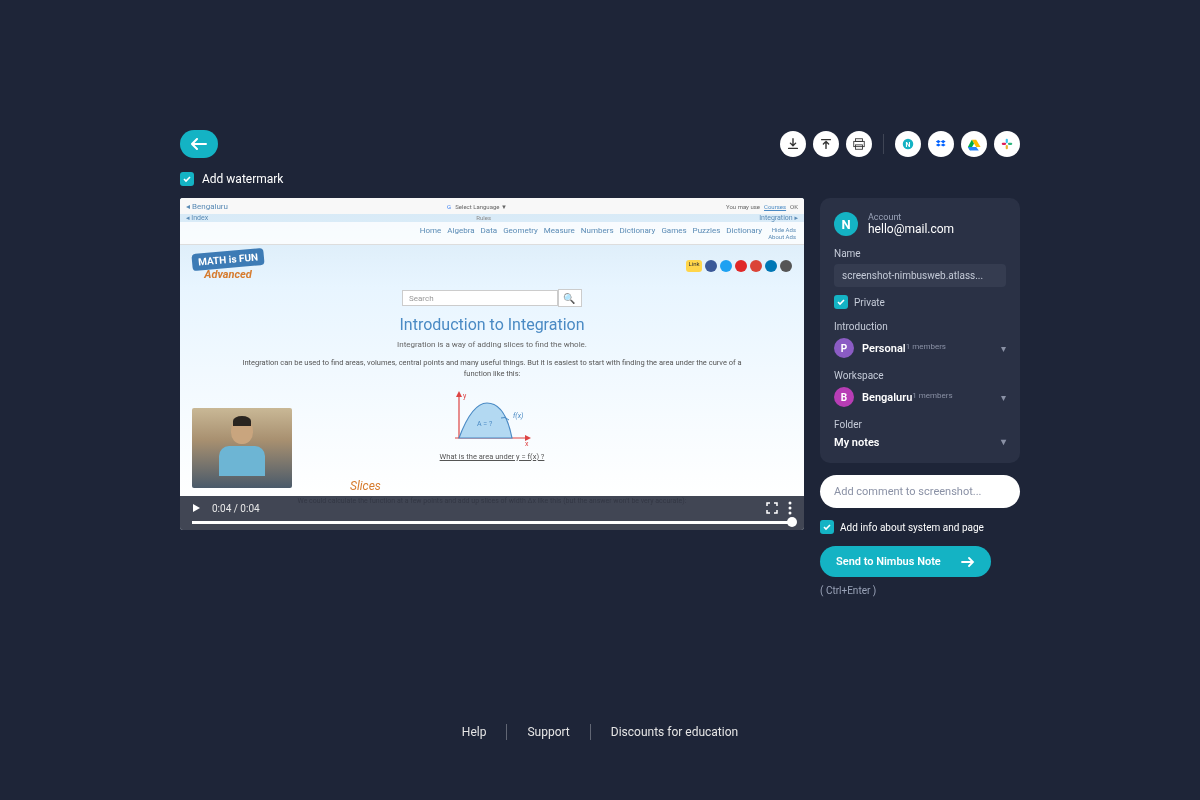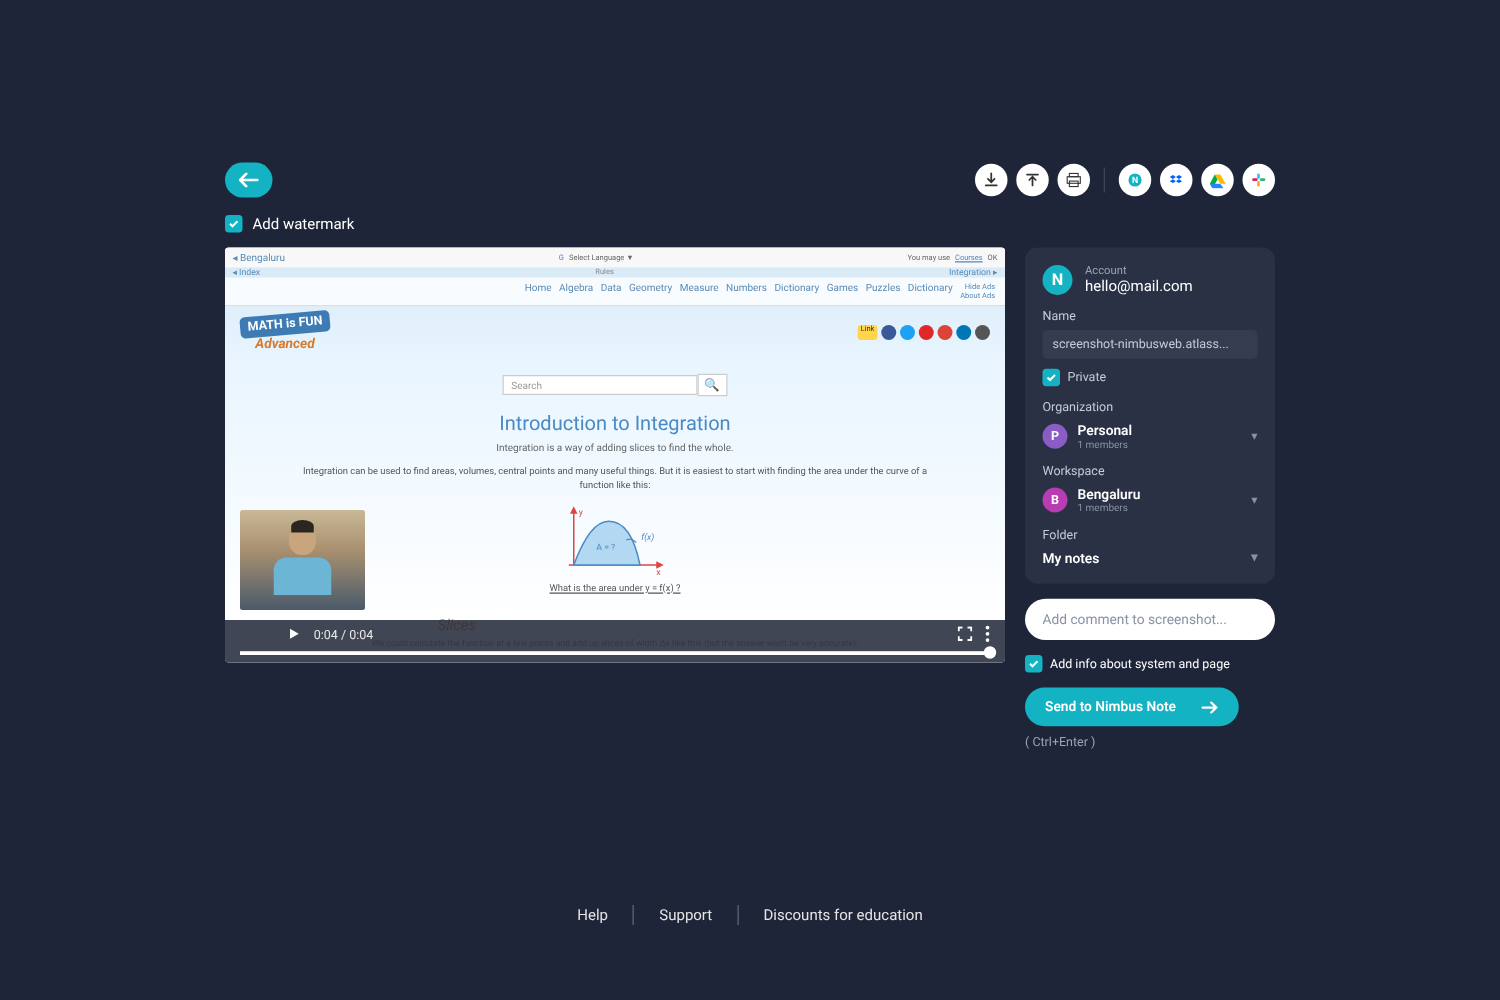--- a/index.html
+++ b/index.html
@@ -20,58 +20,58 @@
 .browser-content { position: absolute; top: 0; left: 0; right: 0; bottom: 34px; background: linear-gradient(180deg, #d5e8f5 0%, #e8f5ff 30%, #fff 100%); }
 .bc-topbar { height: 16px; background: #f8f8f8; display: flex; align-items: center; justify-content: space-between; padding: 0 6px; font-size: 7px; color: #666; }
 .bc-crumb { display: flex; align-items: center; gap: 2px; color: #5a8bb5; font-size: 8px; }
 .bc-nav { display: flex; gap: 6px; padding: 4px 8px; font-size: 8px; color: #5a8bb5; justify-content: flex-end; border-bottom: 1px solid #ddd; background: rgba(255,255,255,0.8); }
 .bc-logo-row { display: flex; align-items: center; padding: 6px 12px; gap: 20px; }
 .bc-logo { display: flex; flex-direction: column; align-items: center; }
 .bc-logo-top { background: #3d7bb5; color: #fff; font-size: 10px; font-weight: bold; padding: 3px 6px; border-radius: 4px; transform: rotate(-5deg); }
 .bc-logo-bot { color: #d67b2e; font-size: 11px; font-style: italic; font-weight: bold; }
 .bc-social { display: flex; gap: 3px; margin-left: auto; }
 .bc-social span { width: 12px; height: 12px; border-radius: 50%; display: inline-block; }
-.bc-search { display: flex; align-items: center; justify-content: center; margin: 12px auto; width: 180px; }
+.bc-search { display: flex; align-items: center; justify-content: center; margin: 2px auto; width: 180px; }
 .bc-search-box { flex: 1; height: 16px; border: 1px solid #ccc; font-size: 8px; padding: 0 6px; color: #999; background: #fff; display: flex; align-items: center; }
 .bc-search-btn { width: 24px; height: 18px; background: #fff; border: 1px solid #ccc; display: flex; align-items: center; justify-content: center; font-size: 10px; }
 .bc-title { text-align: center; color: #4a8ac4; font-size: 16px; font-weight: normal; margin-top: 8px; }
 .bc-sub { text-align: center; color: #666; font-size: 8px; margin-top: 6px; }
 .bc-text { text-align: center; color: #555; font-size: 7.5px; margin-top: 8px; padding: 0 60px; line-height: 1.5; }
 .bc-chart { display: flex; justify-content: center; margin-top: 8px; }
 .bc-slices { color: #d67b2e; font-size: 12px; padding-left: 170px; margin-top: 18px; font-style: italic; }
 .bc-caption { text-align: center; font-size: 7.5px; color: #555; margin-top: 4px; text-decoration: underline; }
 .webcam { position: absolute; left: 12px; bottom: 42px; width: 100px; height: 80px; background: linear-gradient(180deg, #c9b896 0%, #a89070 40%, #4a5a6a 100%); border-radius: 2px; display: flex; align-items: center; justify-content: center; }
 .person { width: 50px; height: 60px; position: relative; }
 .person-head { width: 22px; height: 26px; background: #c9a57e; border-radius: 50% 50% 45% 45%; margin: 0 auto; position: relative; }
 .person-hair { position: absolute; top: -2px; left: 2px; right: 2px; height: 10px; background: #2a2520; border-radius: 50% 50% 0 0; }
 .person-body { width: 46px; height: 30px; background: #6db5d4; border-radius: 10px 10px 0 0; margin: 2px auto 0; }
 .video-controls { position: absolute; bottom: 0; left: 0; right: 0; height: 34px; background: rgba(35,40,55,0.85); display: flex; flex-direction: column; }
 .vc-bar { height: 3px; background: rgba(255,255,255,0.3); margin: 0 12px; position: relative; }
 .vc-prog { position: absolute; left: 0; top: 0; bottom: 0; width: 100%; background: #fff; }
 .vc-knob { position: absolute; right: -5px; top: -4px; width: 10px; height: 10px; background: #fff; border-radius: 50%; }
-.vc-row { flex: 1; display: flex; align-items: center; padding: 0 12px; gap: 10px; font-size: 10px; color: #e8e8e8; margin-left: 39px; }
+.vc-row { flex: 1; display: flex; align-items: center; padding: 0 12px; gap: 10px; font-size: 10px; color: #e8e8e8; }
 .vc-play { cursor: pointer; }
 .vc-time { font-size: 10px; }
 .vc-spacer { flex: 1; }
 .vc-full { cursor: pointer; }
 .vc-menu { cursor: pointer; }
 .sidebar { width: 200px; display: flex; flex-direction: column; gap: 12px; }
 .panel { background: #2a3145; border-radius: 10px; padding: 14px; }
 .acct-row { display: flex; gap: 10px; align-items: center; margin-bottom: 12px; }
 .acct-avatar { width: 24px; height: 24px; border-radius: 50%; background: #14b3c4; display: flex; align-items: center; justify-content: center; font-weight: bold; font-size: 13px; }
 .acct-labels { display: flex; flex-direction: column; }
 .acct-top { font-size: 9px; color: #9aa3b8; }
 .acct-email { font-size: 12px; color: #fff; }
 .field-label { font-size: 10px; color: #c5cbd8; margin-bottom: 5px; }
 .name-input { background: #353c50; border-radius: 4px; padding: 6px 8px; font-size: 10px; color: #c5cbd8; margin-bottom: 8px; }
 .priv-row { display: flex; align-items: center; gap: 6px; font-size: 10px; color: #c5cbd8; margin-bottom: 12px; }
 .section-label { font-size: 10px; color: #c5cbd8; margin-bottom: 6px; }
 .sel-row { display: flex; align-items: center; gap: 8px; margin-bottom: 12px; cursor: pointer; }
 .sel-avatar { width: 20px; height: 20px; border-radius: 50%; display: flex; align-items: center; justify-content: center; font-size: 10px; font-weight: bold; }
-.sel-text { flex: 1; display: flex; flex-direction: column; }
+.sel-text { flex: 1; display: flex; flex-direction: row; }
 .sel-name { font-size: 11px; font-weight: 600; color: #fff; }
 .sel-sub { font-size: 8px; color: #8a91a5; }
 .sel-caret { color: #8a91a5; font-size: 10px; }
 .folder-val { font-size: 11px; font-weight: 600; color: #fff; display: flex; justify-content: space-between; cursor: pointer; }
 .comment-box { background: #fff; border-radius: 18px; padding: 10px 14px; font-size: 11px; color: #8a91a5; cursor: text; }
 .info-row { display: flex; align-items: center; gap: 6px; font-size: 10px; }
 .send-btn { background: #14b3c4; border-radius: 16px; padding: 9px 16px; display: inline-flex; align-items: center; gap: 20px; font-size: 11px; font-weight: 600; cursor: pointer; align-self: flex-start; }
 .shortcut { font-size: 10px; color: #9aa3b8; margin-top: -4px; }
 .footer { position: absolute; bottom: 60px; left: 0; right: 0; display: flex; justify-content: center; align-items: center; gap: 0; font-size: 12px; color: #e5e5e5; }
 .footer a { padding: 0 20px; cursor: pointer; }
@@ -269,21 +269,21 @@
         <div class="field-label">Name</div>
         <div class="name-input">screenshot-nimbusweb.atlass...</div>
         <div class="priv-row">
           <div class="chk">
               <svg viewBox="0 0 10 10">
                 <path d="M2 5l2 2 4-4" stroke="#fff" stroke-width="1.6" fill="none"></path>
               </svg>
             </div>
           <span>Private</span>
         </div>
-        <div class="section-label">Organization</div>
+        <div class="section-label">Introduction</div>
         <div class="sel-row">
           <div class="sel-avatar" style="background:#8b5cc4">P</div>
           <div class="sel-text">
             <span class="sel-name">Personal</span>
             <span class="sel-sub">1 members</span>
           </div>
           <span class="sel-caret">▾</span>
         </div>
         <div class="section-label">Workspace</div>
         <div class="sel-row">

